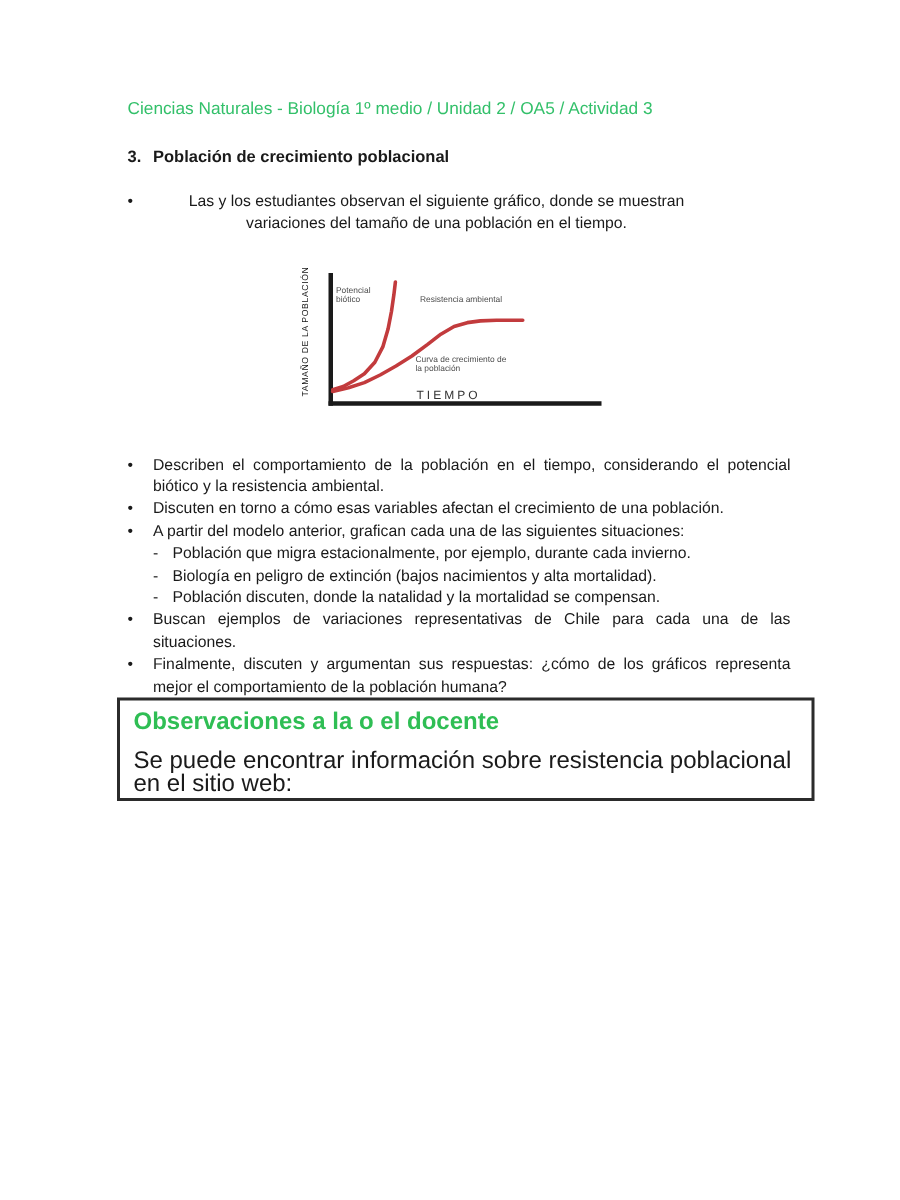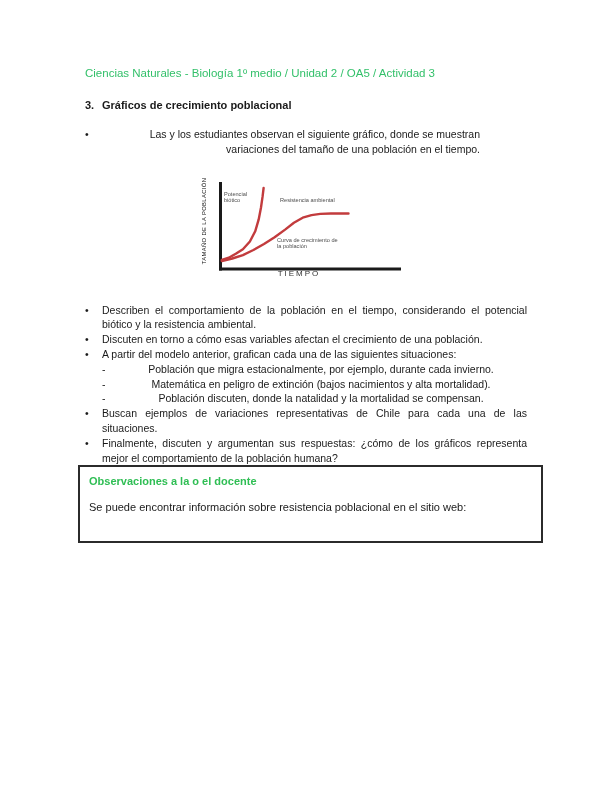--- a/index.html
+++ b/index.html
@@ -12,67 +12,67 @@
   .breadcrumb {
     font-size:11.5px; line-height:13px; color:#33c06a; margin-bottom:19px;
   }
   .heading { display:flex; font-weight:bold; font-size:11px; line-height:13px; margin-bottom:15px; }
   .heading .num { width:17px; flex:0 0 auto; }
 
   ul.blist { list-style:none; margin:0; padding:0; font-size:10.5px; line-height:14.8px; }
   ul.blist li { display:flex; }
   ul.blist .marker { width:17px; flex:0 0 auto; }
   ul.blist .text { flex:1 1 auto; text-align:justify; }
-  ul.blist.nojust .text { text-align:right; }
+  ul.blist.nojust .text { text-align:center; }
   ul.intro { margin-bottom:15px; }
   ul.intro .text { max-width:378px; }
   ul.sublist { margin-left:17px; }
   ul.sublist .marker { width:13px; }
-  ul.sublist .text { text-align:center; }
+  ul.sublist .text { text-align:left; }
 
   
   .chart { position:relative; margin-left:108px; width:212px; height:112px; margin-bottom:19px; }
   .chart .ylabel {
     position:absolute; left:-37px; top:46px; width:96px; text-align:center;
     transform:rotate(-90deg); font-size:5.8px; letter-spacing:0.4px; color:#111;
     white-space:nowrap;
   }
   .chart svg { position:absolute; left:0; top:0; }
   .chart .ann { position:absolute; font-size:5.6px; line-height:6.6px; color:#4d4d4d; }
   .ann-potencial { left:31px; top:19px; width:34px; }
   .ann-resistencia { left:87px; top:25px; width:90px; }
   .ann-curva { left:84px; top:65px; width:62px; }
   .chart .xlabel {
-    position:absolute; left:64px; top:97px; width:84px; text-align:center;
+    position:absolute; left:64px; top:87px; width:84px; text-align:center;
     font-size:8px; letter-spacing:2px; color:#333;
   }
 
   .steps { margin-bottom:9px; }
   .crossref { font-weight:bold; font-size:10px; line-height:12px; margin-bottom:21px; }
 
   .teacher-box {
-    margin-left:-7px; width:443px; border:2px solid #2b2b2b; padding:7px 9px 26px 9px;
-    font-size:11px; line-height:15.3px;
+    margin-left:-7px; width:443px; border:2px solid #2b2b2b; padding:7px 9px 2px 9px;
+    font-size:16px; line-height:15.3px;
   }
   .teacher-box .box-title { color:#2fbe54; font-weight:bold; margin-bottom:10px; }
   .teacher-box .p1 { text-align:justify; margin-bottom:10px; }
   .teacher-box .p2 { margin:0; }
   .teacher-box a.link { color:#2626d9; text-decoration:underline; cursor:pointer; }
 </style>
 </head>
 <body>
 
 <div class="page">
   <div class="content">
 
     <div class="breadcrumb">Ciencias Naturales - Biología 1º medio / Unidad 2 / OA5 / Actividad 3</div>
 
     <div class="heading">
       <span class="num">3.</span>
-      <span>Gráficos de crecimiento poblacional</span>
+      <span>Población de crecimiento poblacional</span>
     </div>
 
     <ul class="blist intro nojust">
       <li>
         <span class="marker">•</span>
         <span class="text">Las y los estudiantes observan el siguiente gráfico, donde se muestran variaciones del tamaño de una población en el tiempo.</span>
       </li>
     </ul>
 
     <div class="chart">
@@ -103,21 +103,21 @@
         <span class="text">A partir del modelo anterior, grafican cada una de las siguientes situaciones:</span>
       </li>
     </ul>
     <ul class="blist sublist">
       <li>
         <span class="marker">-</span>
         <span class="text">Población que migra estacionalmente, por ejemplo, durante cada invierno.</span>
       </li>
       <li>
         <span class="marker">-</span>
-        <span class="text">Matemática en peligro de extinción (bajos nacimientos y alta mortalidad).</span>
+        <span class="text">Biología en peligro de extinción (bajos nacimientos y alta mortalidad).</span>
       </li>
       <li>
         <span class="marker">-</span>
         <span class="text">Población discuten, donde la natalidad y la mortalidad se compensan.</span>
       </li>
     </ul>
     <ul class="blist steps">
       <li>
         <span class="marker">•</span>
         <span class="text">Buscan ejemplos de variaciones representativas de Chile para cada una de las situaciones.</span>

